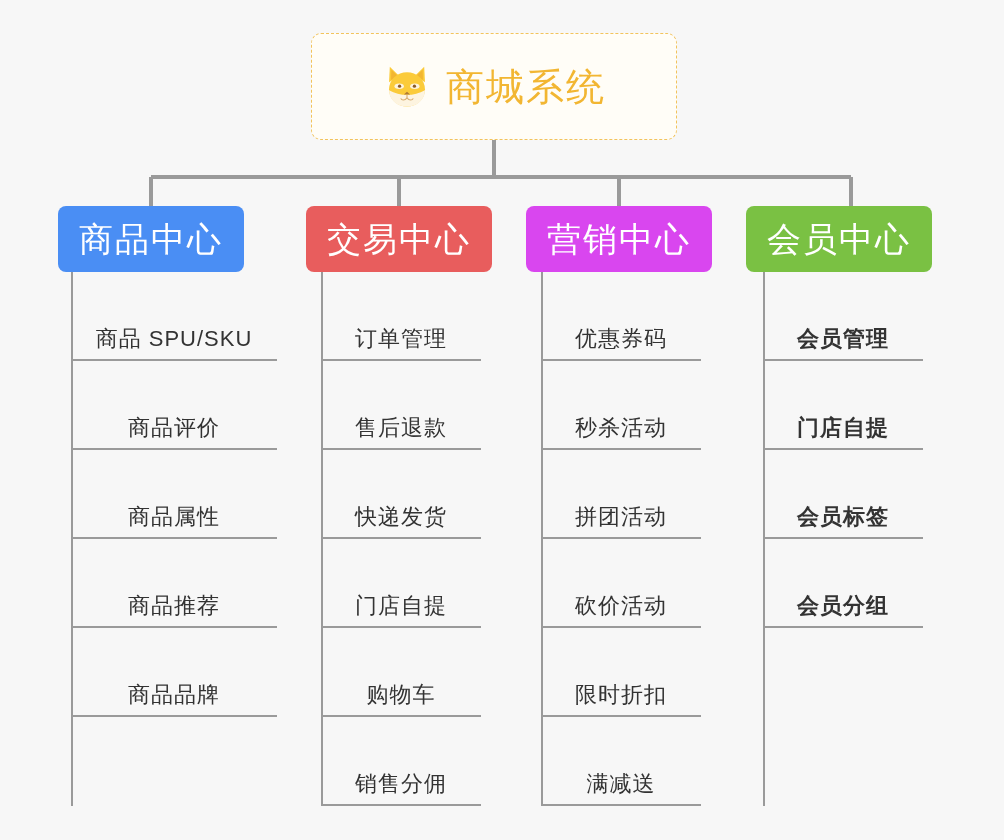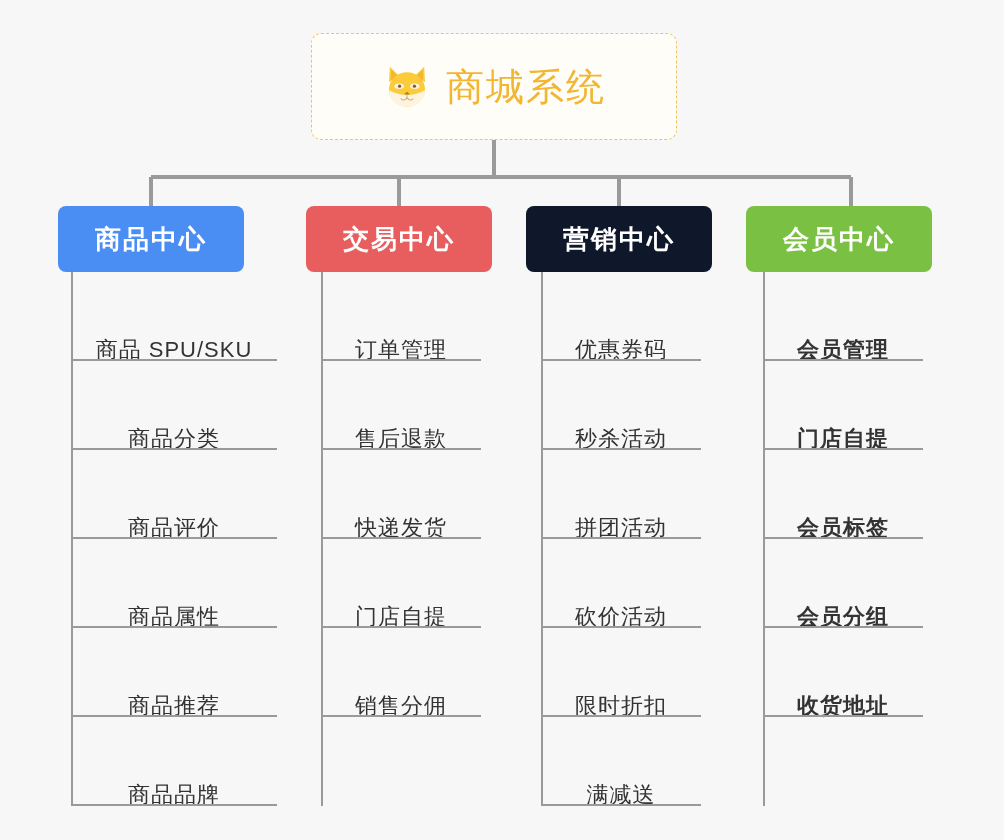--- a/index.html
+++ b/index.html
@@ -71,25 +71,24 @@
     left: 0;
     height: 66px;
     border-radius: 8px;
     display: flex;
     align-items: center;
     justify-content: center;
     box-sizing: border-box;
   }
   .cat-label {
     color: #ffffff;
-    font-size: 26px;
+    font-size: 34px;
     letter-spacing: 2px;
     white-space: nowrap;
     line-height: 1;
-    font-weight: bold;
   }
 
   
   .spine {
     position: absolute;
     width: 2px;
     background: #9a9a9a;
   }
 
   .leaf-list {
@@ -104,20 +103,21 @@
     display: flex;
     align-items: flex-end;
     justify-content: center;
   }
   .leaf-label {
     font-size: 22px;
     color: #333333;
     letter-spacing: 1px;
     white-space: nowrap;
     line-height: 1;
+    padding-bottom: 11px;
   }
   .leaf-underline {
     position: absolute;
     left: 0;
     bottom: 0;
     height: 2px;
     background: #9a9a9a;
   }
 </style>
 </head>
@@ -162,24 +162,20 @@
         <div class="cat-box" style="width: 186px; background: rgb(74, 142, 244);">
           <span class="cat-label">商品中心</span>
         </div>
         <div class="spine" style="left: 13px; top: 66px; height: 534px;"></div>
         <div class="leaf-list" style="left: 13px; width: 206px;">
           <div class="leaf">
             <span class="leaf-label">商品 SPU/SKU</span>
             <div class="leaf-underline" style="width: 206px;"></div>
           </div>
           <div class="leaf">
-            <span class="leaf-label">商品分类</span>
-            <div class="leaf-underline" style="width: 206px;"></div>
-          </div>
-          <div class="leaf">
             <span class="leaf-label">商品评价</span>
             <div class="leaf-underline" style="width: 206px;"></div>
           </div>
           <div class="leaf">
             <span class="leaf-label">商品属性</span>
             <div class="leaf-underline" style="width: 206px;"></div>
           </div>
           <div class="leaf">
             <span class="leaf-label">商品推荐</span>
             <div class="leaf-underline" style="width: 206px;"></div>
@@ -206,27 +202,31 @@
           </div>
           <div class="leaf">
             <span class="leaf-label">快递发货</span>
             <div class="leaf-underline" style="width: 160px;"></div>
           </div>
           <div class="leaf">
             <span class="leaf-label">门店自提</span>
             <div class="leaf-underline" style="width: 160px;"></div>
           </div>
           <div class="leaf">
+            <span class="leaf-label">购物车</span>
+            <div class="leaf-underline" style="width: 160px;"></div>
+          </div>
+          <div class="leaf">
             <span class="leaf-label">销售分佣</span>
             <div class="leaf-underline" style="width: 160px;"></div>
           </div>
         </div>
       </div>
       <div class="column" style="left: 526px; width: 186px;">
-        <div class="cat-box" style="width: 186px; background: #0f172a;">
+        <div class="cat-box" style="width: 186px; background: #d946ef;">
           <span class="cat-label">营销中心</span>
         </div>
         <div class="spine" style="left: 15px; top: 66px; height: 534px;"></div>
         <div class="leaf-list" style="left: 15px; width: 160px;">
           <div class="leaf">
             <span class="leaf-label">优惠券码</span>
             <div class="leaf-underline" style="width: 160px;"></div>
           </div>
           <div class="leaf">
             <span class="leaf-label">秒杀活动</span>
@@ -265,21 +265,17 @@
             <div class="leaf-underline" style="width: 160px;"></div>
           </div>
           <div class="leaf">
             <span class="leaf-label">会员标签</span>
             <div class="leaf-underline" style="width: 160px;"></div>
           </div>
           <div class="leaf">
             <span class="leaf-label">会员分组</span>
             <div class="leaf-underline" style="width: 160px;"></div>
           </div>
-          <div class="leaf">
-            <span class="leaf-label">收货地址</span>
-            <div class="leaf-underline" style="width: 160px;"></div>
-          </div>
         </div>
       </div>
     </div>
 
 </div>
 
 </body></html>

